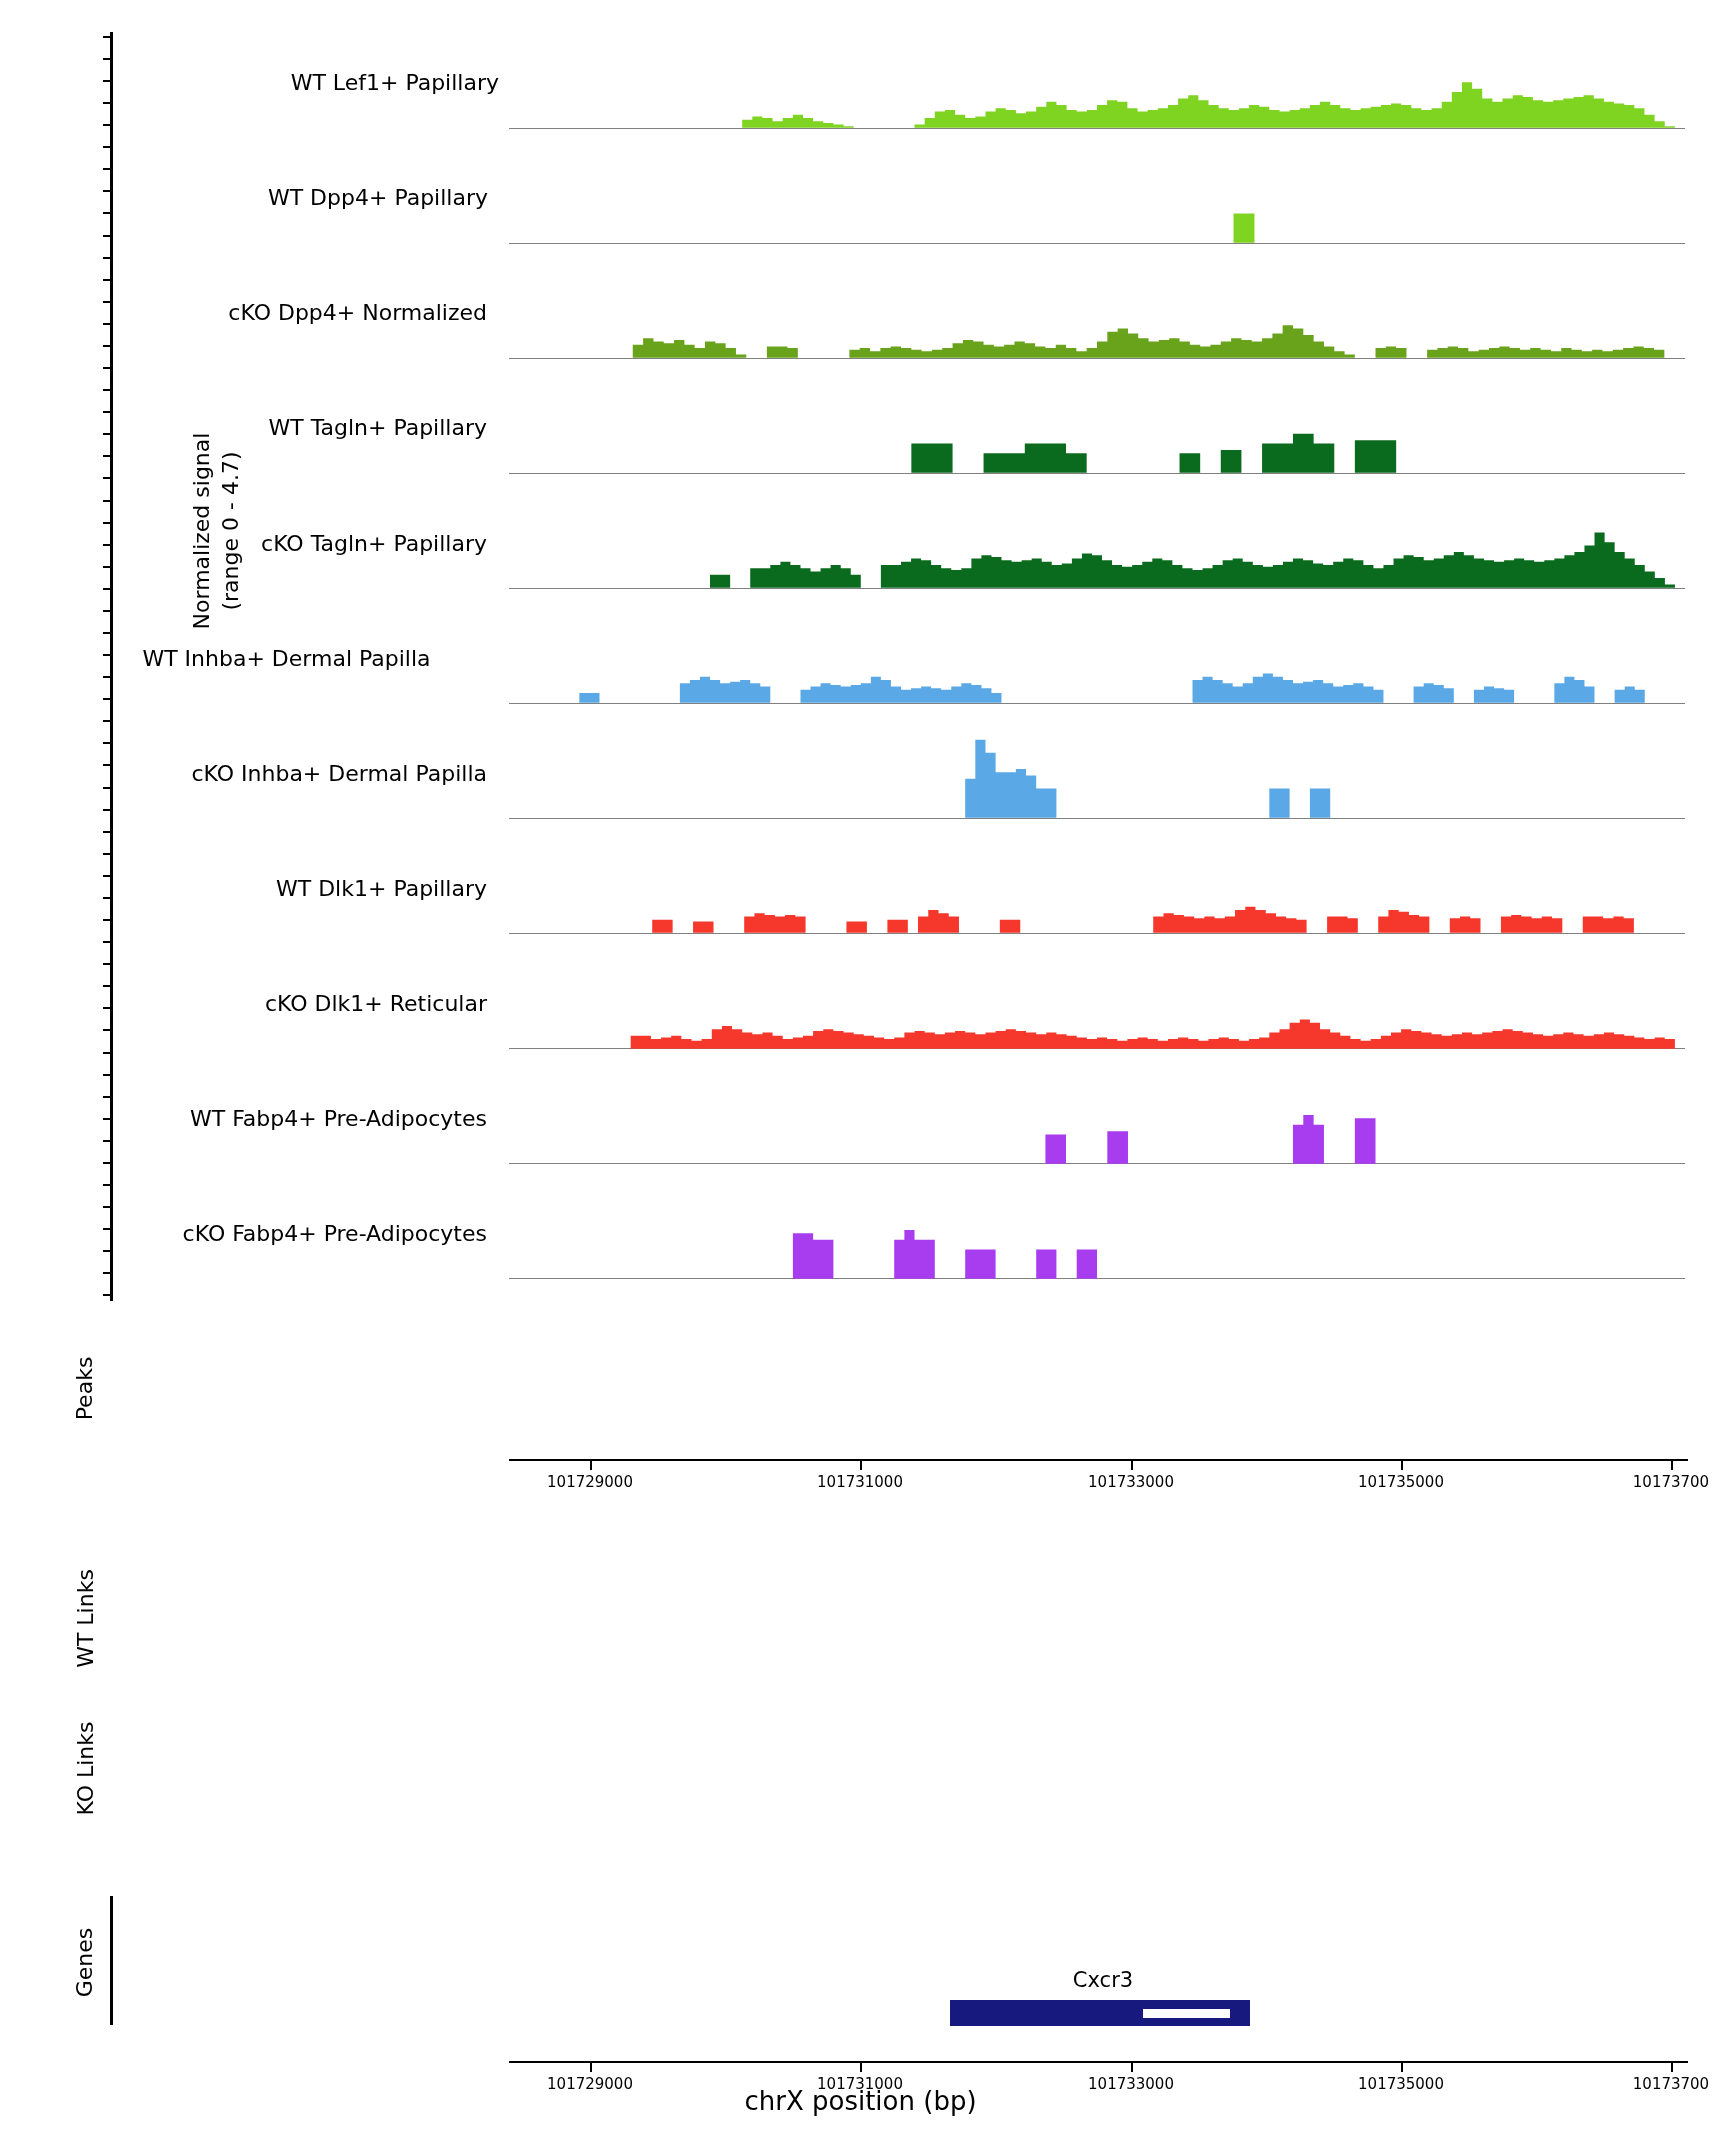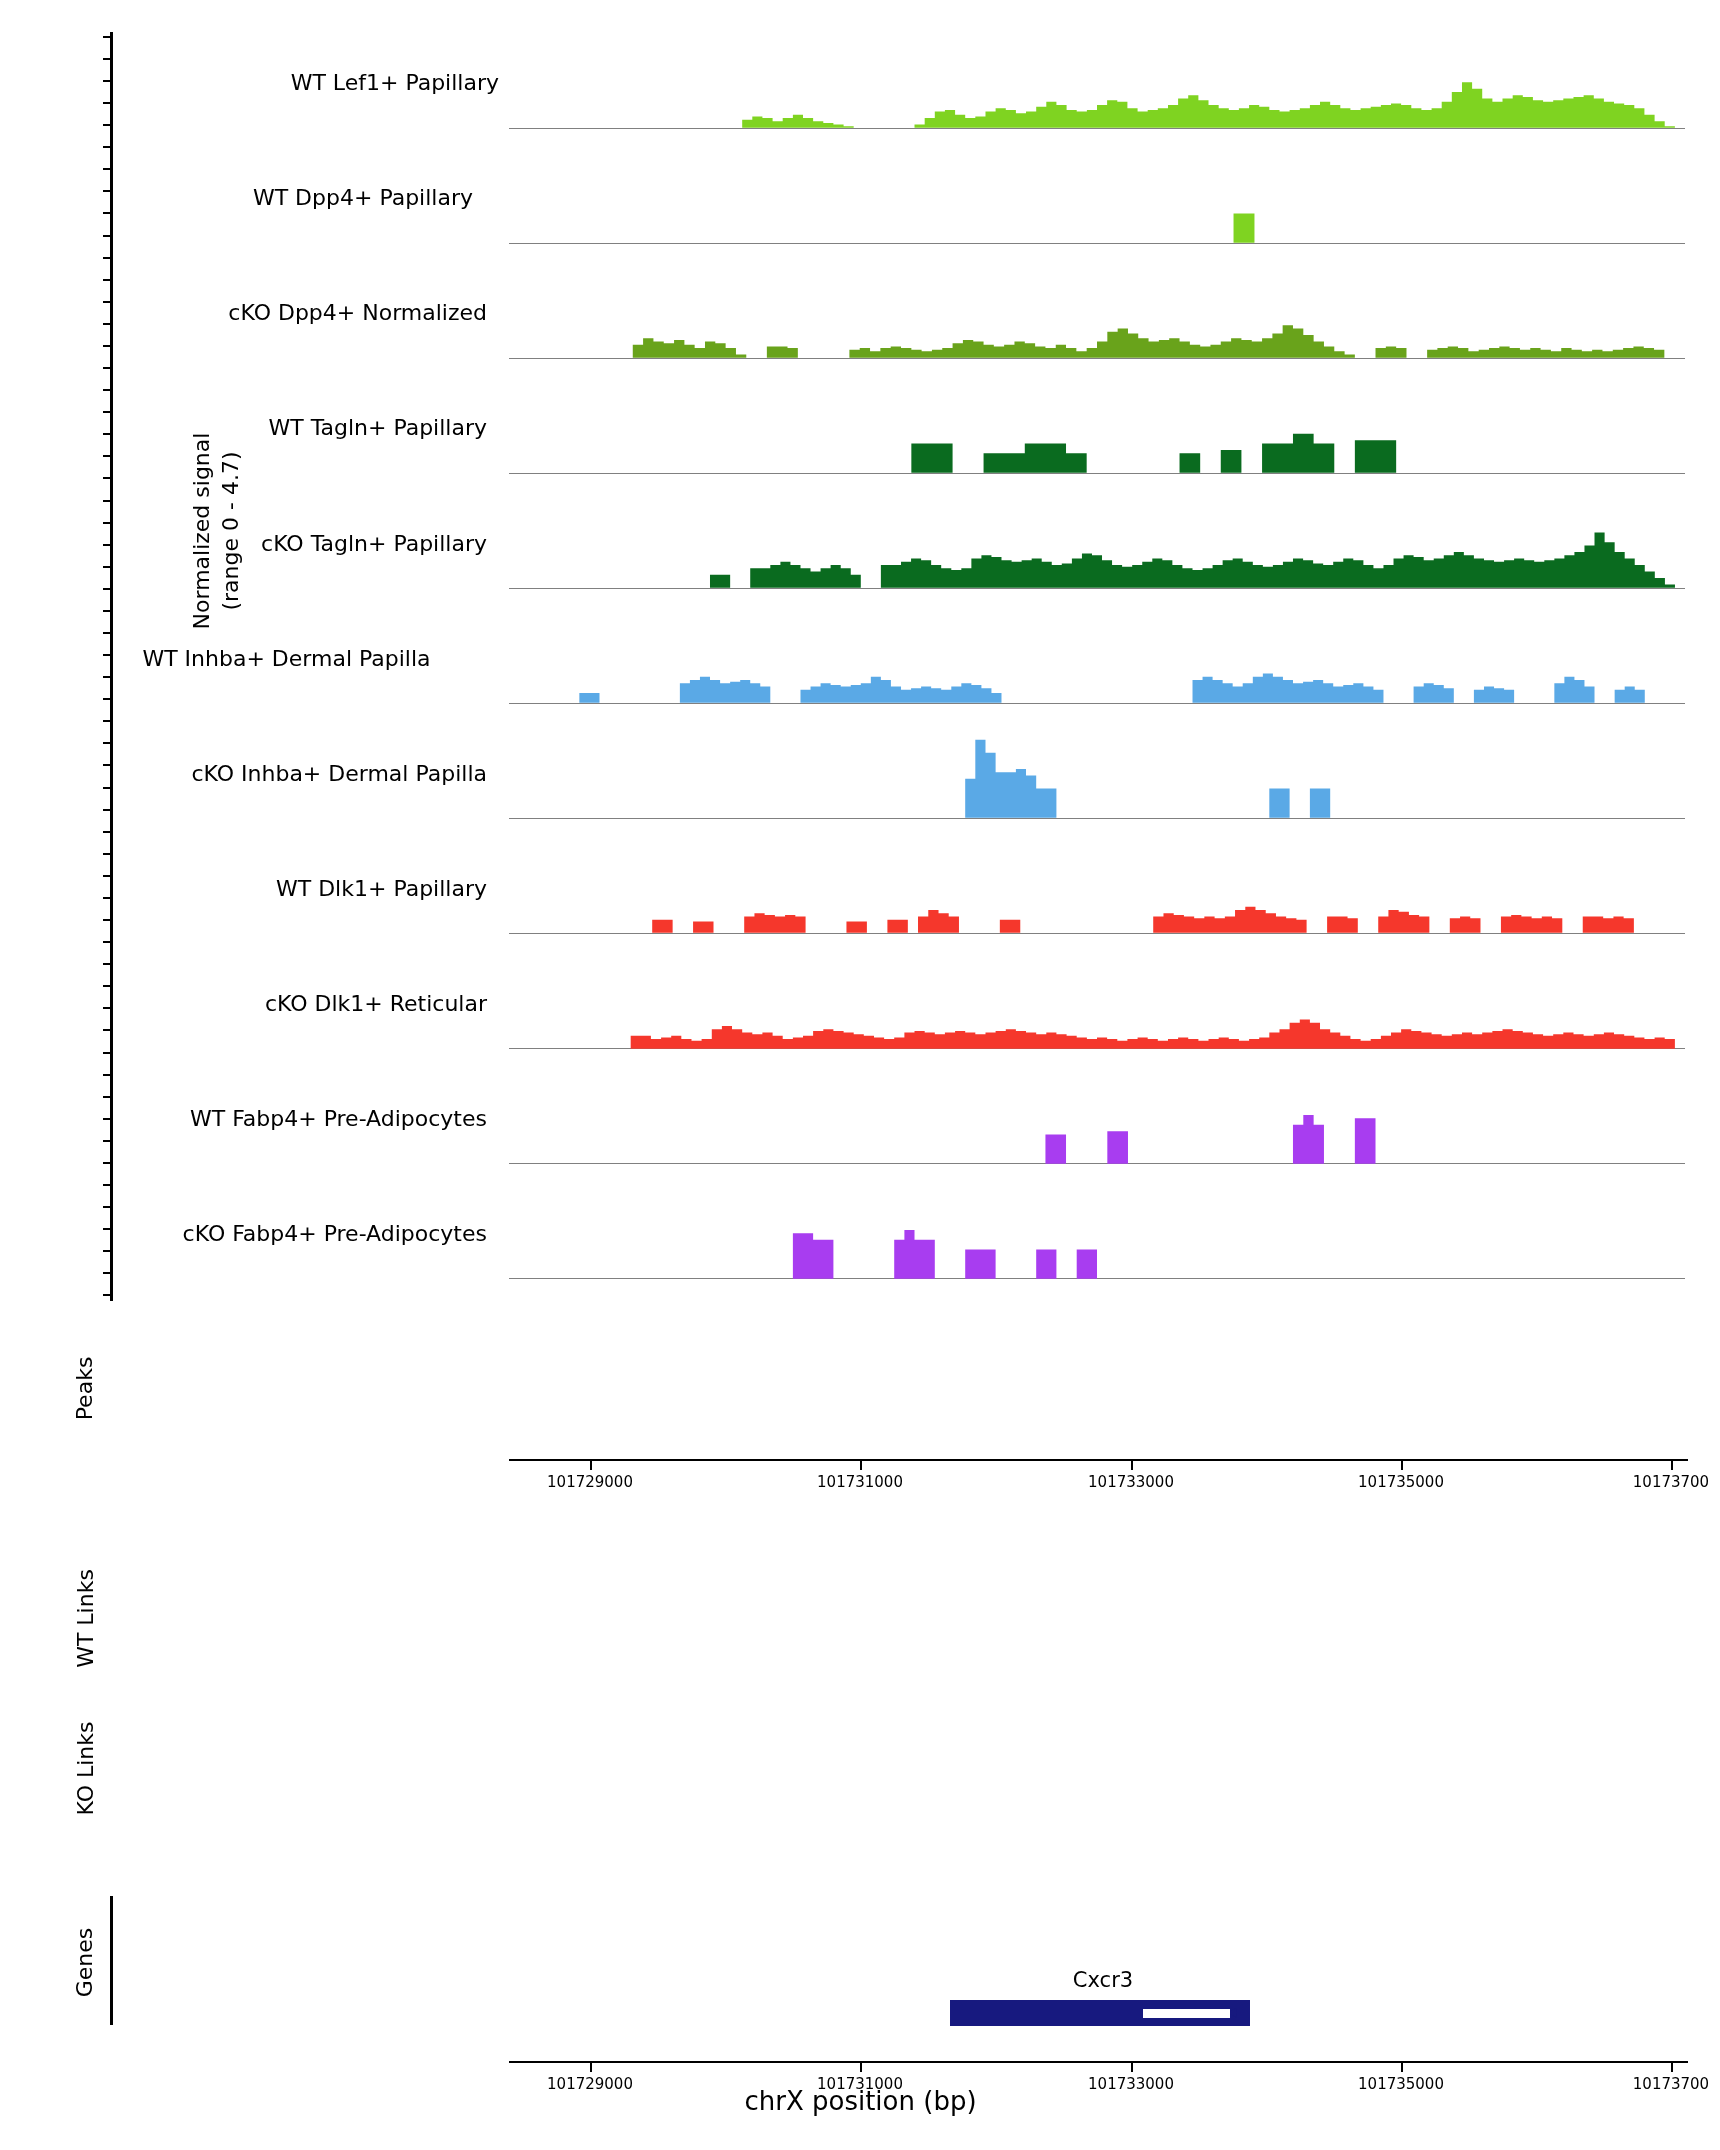--- a/index.html
+++ b/index.html
@@ -212,21 +212,21 @@
     </div>
 
   <div id="tracks">
       <div class="tl" style="left: 98px; width: 401px; top: 70px;">WT Lef1+ Papillary</div>
       <div class="baseline" style="top: 128px;"></div>
       <div class="track" style="top: 43px;">
         <svg width="1176" height="85" viewBox="0 0 1640 118">
           <polygon points="0.0,118.0 0.0,118.0 14.1,118.0 14.1,118.0 28.3,118.0 28.3,118.0 42.4,118.0 42.4,118.0 56.6,118.0 56.6,118.0 70.7,118.0 70.7,118.0 84.8,118.0 84.8,118.0 99.0,118.0 99.0,118.0 113.1,118.0 113.1,118.0 127.2,118.0 127.2,118.0 141.4,118.0 141.4,118.0 155.5,118.0 155.5,118.0 169.7,118.0 169.7,118.0 183.8,118.0 183.8,118.0 197.9,118.0 197.9,118.0 212.1,118.0 212.1,118.0 226.2,118.0 226.2,118.0 240.3,118.0 240.3,118.0 254.5,118.0 254.5,118.0 268.6,118.0 268.6,118.0 282.8,118.0 282.8,118.0 296.9,118.0 296.9,118.0 311.0,118.0 311.0,118.0 325.2,118.0 325.2,106.7 339.3,106.7 339.3,102.1 353.4,102.1 353.4,104.4 367.6,104.4 367.6,108.9 381.7,108.9 381.7,104.4 395.9,104.4 395.9,99.8 410.0,99.8 410.0,104.4 424.1,104.4 424.1,108.9 438.3,108.9 438.3,111.2 452.4,111.2 452.4,113.5 466.6,113.5 466.6,115.7 480.7,115.7 480.7,118.0 494.8,118.0 494.8,118.0 509.0,118.0 509.0,118.0 523.1,118.0 523.1,118.0 537.2,118.0 537.2,118.0 551.4,118.0 551.4,118.0 565.5,118.0 565.5,113.5 579.7,113.5 579.7,104.4 593.8,104.4 593.8,95.3 607.9,95.3 607.9,93.0 622.1,93.0 622.1,99.8 636.2,99.8 636.2,104.4 650.3,104.4 650.3,102.1 664.5,102.1 664.5,95.3 678.6,95.3 678.6,90.8 692.8,90.8 692.8,93.0 706.9,93.0 706.9,97.6 721.0,97.6 721.0,95.3 735.2,95.3 735.2,88.5 749.3,88.5 749.3,81.7 763.4,81.7 763.4,86.2 777.6,86.2 777.6,93.0 791.7,93.0 791.7,95.3 805.9,95.3 805.9,93.0 820.0,93.0 820.0,86.2 834.1,86.2 834.1,79.4 848.3,79.4 848.3,81.7 862.4,81.7 862.4,90.8 876.6,90.8 876.6,95.3 890.7,95.3 890.7,93.0 904.8,93.0 904.8,90.8 919.0,90.8 919.0,86.2 933.1,86.2 933.1,77.2 947.2,77.2 947.2,72.6 961.4,72.6 961.4,79.4 975.5,79.4 975.5,86.2 989.7,86.2 989.7,90.8 1003.8,90.8 1003.8,93.0 1017.9,93.0 1017.9,90.8 1032.1,90.8 1032.1,86.2 1046.2,86.2 1046.2,88.5 1060.3,88.5 1060.3,93.0 1074.5,93.0 1074.5,95.3 1088.6,95.3 1088.6,93.0 1102.8,93.0 1102.8,90.8 1116.9,90.8 1116.9,86.2 1131.0,86.2 1131.0,81.7 1145.2,81.7 1145.2,86.2 1159.3,86.2 1159.3,90.8 1173.4,90.8 1173.4,93.0 1187.6,93.0 1187.6,90.8 1201.7,90.8 1201.7,88.5 1215.9,88.5 1215.9,86.2 1230.0,86.2 1230.0,84.0 1244.1,84.0 1244.1,86.2 1258.3,86.2 1258.3,90.8 1272.4,90.8 1272.4,93.0 1286.6,93.0 1286.6,90.8 1300.7,90.8 1300.7,81.7 1314.8,81.7 1314.8,68.1 1329.0,68.1 1329.0,54.5 1343.1,54.5 1343.1,63.5 1357.2,63.5 1357.2,77.2 1371.4,77.2 1371.4,81.7 1385.5,81.7 1385.5,77.2 1399.7,77.2 1399.7,72.6 1413.8,72.6 1413.8,74.9 1427.9,74.9 1427.9,79.4 1442.1,79.4 1442.1,81.7 1456.2,81.7 1456.2,79.4 1470.3,79.4 1470.3,77.2 1484.5,77.2 1484.5,74.9 1498.6,74.9 1498.6,72.6 1512.8,72.6 1512.8,77.2 1526.9,77.2 1526.9,81.7 1541.0,81.7 1541.0,84.0 1555.2,84.0 1555.2,86.2 1569.3,86.2 1569.3,90.8 1583.4,90.8 1583.4,99.8 1597.6,99.8 1597.6,108.9 1611.7,108.9 1611.7,115.7 1625.9,115.7 1625.9,118.0 1640.0,118.0 1640.0,118.0" fill="#7fd321"></polygon>
         </svg>
       </div>
-      <div class="tl" style="left: 72px; width: 401px; top: 185px;">WT Dpp4+ Papillary</div>
+      <div class="tl" style="left: 87px; width: 401px; top: 185px;">WT Dpp4+ Papillary</div>
       <div class="baseline" style="top: 243px;"></div>
       <div class="track" style="top: 158px;">
         <svg width="1176" height="85" viewBox="0 0 1640 118">
           <polygon points="0.0,118.0 0.0,118.0 14.6,118.0 14.6,118.0 29.3,118.0 29.3,118.0 43.9,118.0 43.9,118.0 58.6,118.0 58.6,118.0 73.2,118.0 73.2,118.0 87.9,118.0 87.9,118.0 102.5,118.0 102.5,118.0 117.1,118.0 117.1,118.0 131.8,118.0 131.8,118.0 146.4,118.0 146.4,118.0 161.1,118.0 161.1,118.0 175.7,118.0 175.7,118.0 190.4,118.0 190.4,118.0 205.0,118.0 205.0,118.0 219.6,118.0 219.6,118.0 234.3,118.0 234.3,118.0 248.9,118.0 248.9,118.0 263.6,118.0 263.6,118.0 278.2,118.0 278.2,118.0 292.9,118.0 292.9,118.0 307.5,118.0 307.5,118.0 322.1,118.0 322.1,118.0 336.8,118.0 336.8,118.0 351.4,118.0 351.4,118.0 366.1,118.0 366.1,118.0 380.7,118.0 380.7,118.0 395.4,118.0 395.4,118.0 410.0,118.0 410.0,118.0 424.6,118.0 424.6,118.0 439.3,118.0 439.3,118.0 453.9,118.0 453.9,118.0 468.6,118.0 468.6,118.0 483.2,118.0 483.2,118.0 497.9,118.0 497.9,118.0 512.5,118.0 512.5,118.0 527.1,118.0 527.1,118.0 541.8,118.0 541.8,118.0 556.4,118.0 556.4,118.0 571.1,118.0 571.1,118.0 585.7,118.0 585.7,118.0 600.4,118.0 600.4,118.0 615.0,118.0 615.0,118.0 629.6,118.0 629.6,118.0 644.3,118.0 644.3,118.0 658.9,118.0 658.9,118.0 673.6,118.0 673.6,118.0 688.2,118.0 688.2,118.0 702.9,118.0 702.9,118.0 717.5,118.0 717.5,118.0 732.1,118.0 732.1,118.0 746.8,118.0 746.8,118.0 761.4,118.0 761.4,118.0 776.1,118.0 776.1,118.0 790.7,118.0 790.7,118.0 805.4,118.0 805.4,118.0 820.0,118.0 820.0,118.0 834.6,118.0 834.6,118.0 849.3,118.0 849.3,118.0 863.9,118.0 863.9,118.0 878.6,118.0 878.6,118.0 893.2,118.0 893.2,118.0 907.9,118.0 907.9,118.0 922.5,118.0 922.5,118.0 937.1,118.0 937.1,118.0 951.8,118.0 951.8,118.0 966.4,118.0 966.4,118.0 981.1,118.0 981.1,118.0 995.7,118.0 995.7,118.0 1010.4,118.0 1010.4,77.2 1025.0,77.2 1025.0,77.2 1039.6,77.2 1039.6,118.0 1054.3,118.0 1054.3,118.0 1068.9,118.0 1068.9,118.0 1083.6,118.0 1083.6,118.0 1098.2,118.0 1098.2,118.0 1112.9,118.0 1112.9,118.0 1127.5,118.0 1127.5,118.0 1142.1,118.0 1142.1,118.0 1156.8,118.0 1156.8,118.0 1171.4,118.0 1171.4,118.0 1186.1,118.0 1186.1,118.0 1200.7,118.0 1200.7,118.0 1215.4,118.0 1215.4,118.0 1230.0,118.0 1230.0,118.0 1244.6,118.0 1244.6,118.0 1259.3,118.0 1259.3,118.0 1273.9,118.0 1273.9,118.0 1288.6,118.0 1288.6,118.0 1303.2,118.0 1303.2,118.0 1317.9,118.0 1317.9,118.0 1332.5,118.0 1332.5,118.0 1347.1,118.0 1347.1,118.0 1361.8,118.0 1361.8,118.0 1376.4,118.0 1376.4,118.0 1391.1,118.0 1391.1,118.0 1405.7,118.0 1405.7,118.0 1420.4,118.0 1420.4,118.0 1435.0,118.0 1435.0,118.0 1449.6,118.0 1449.6,118.0 1464.3,118.0 1464.3,118.0 1478.9,118.0 1478.9,118.0 1493.6,118.0 1493.6,118.0 1508.2,118.0 1508.2,118.0 1522.9,118.0 1522.9,118.0 1537.5,118.0 1537.5,118.0 1552.1,118.0 1552.1,118.0 1566.8,118.0 1566.8,118.0 1581.4,118.0 1581.4,118.0 1596.1,118.0 1596.1,118.0 1610.7,118.0 1610.7,118.0 1625.4,118.0 1625.4,118.0 1640.0,118.0 1640.0,118.0" fill="#7fd321"></polygon>
         </svg>
       </div>
       <div class="tl" style="left: 86px; width: 401px; top: 300px;">cKO Dpp4+ Normalized</div>
       <div class="baseline" style="top: 358px;"></div>
       <div class="track" style="top: 273px;">
         <svg width="1176" height="85" viewBox="0 0 1640 118">

